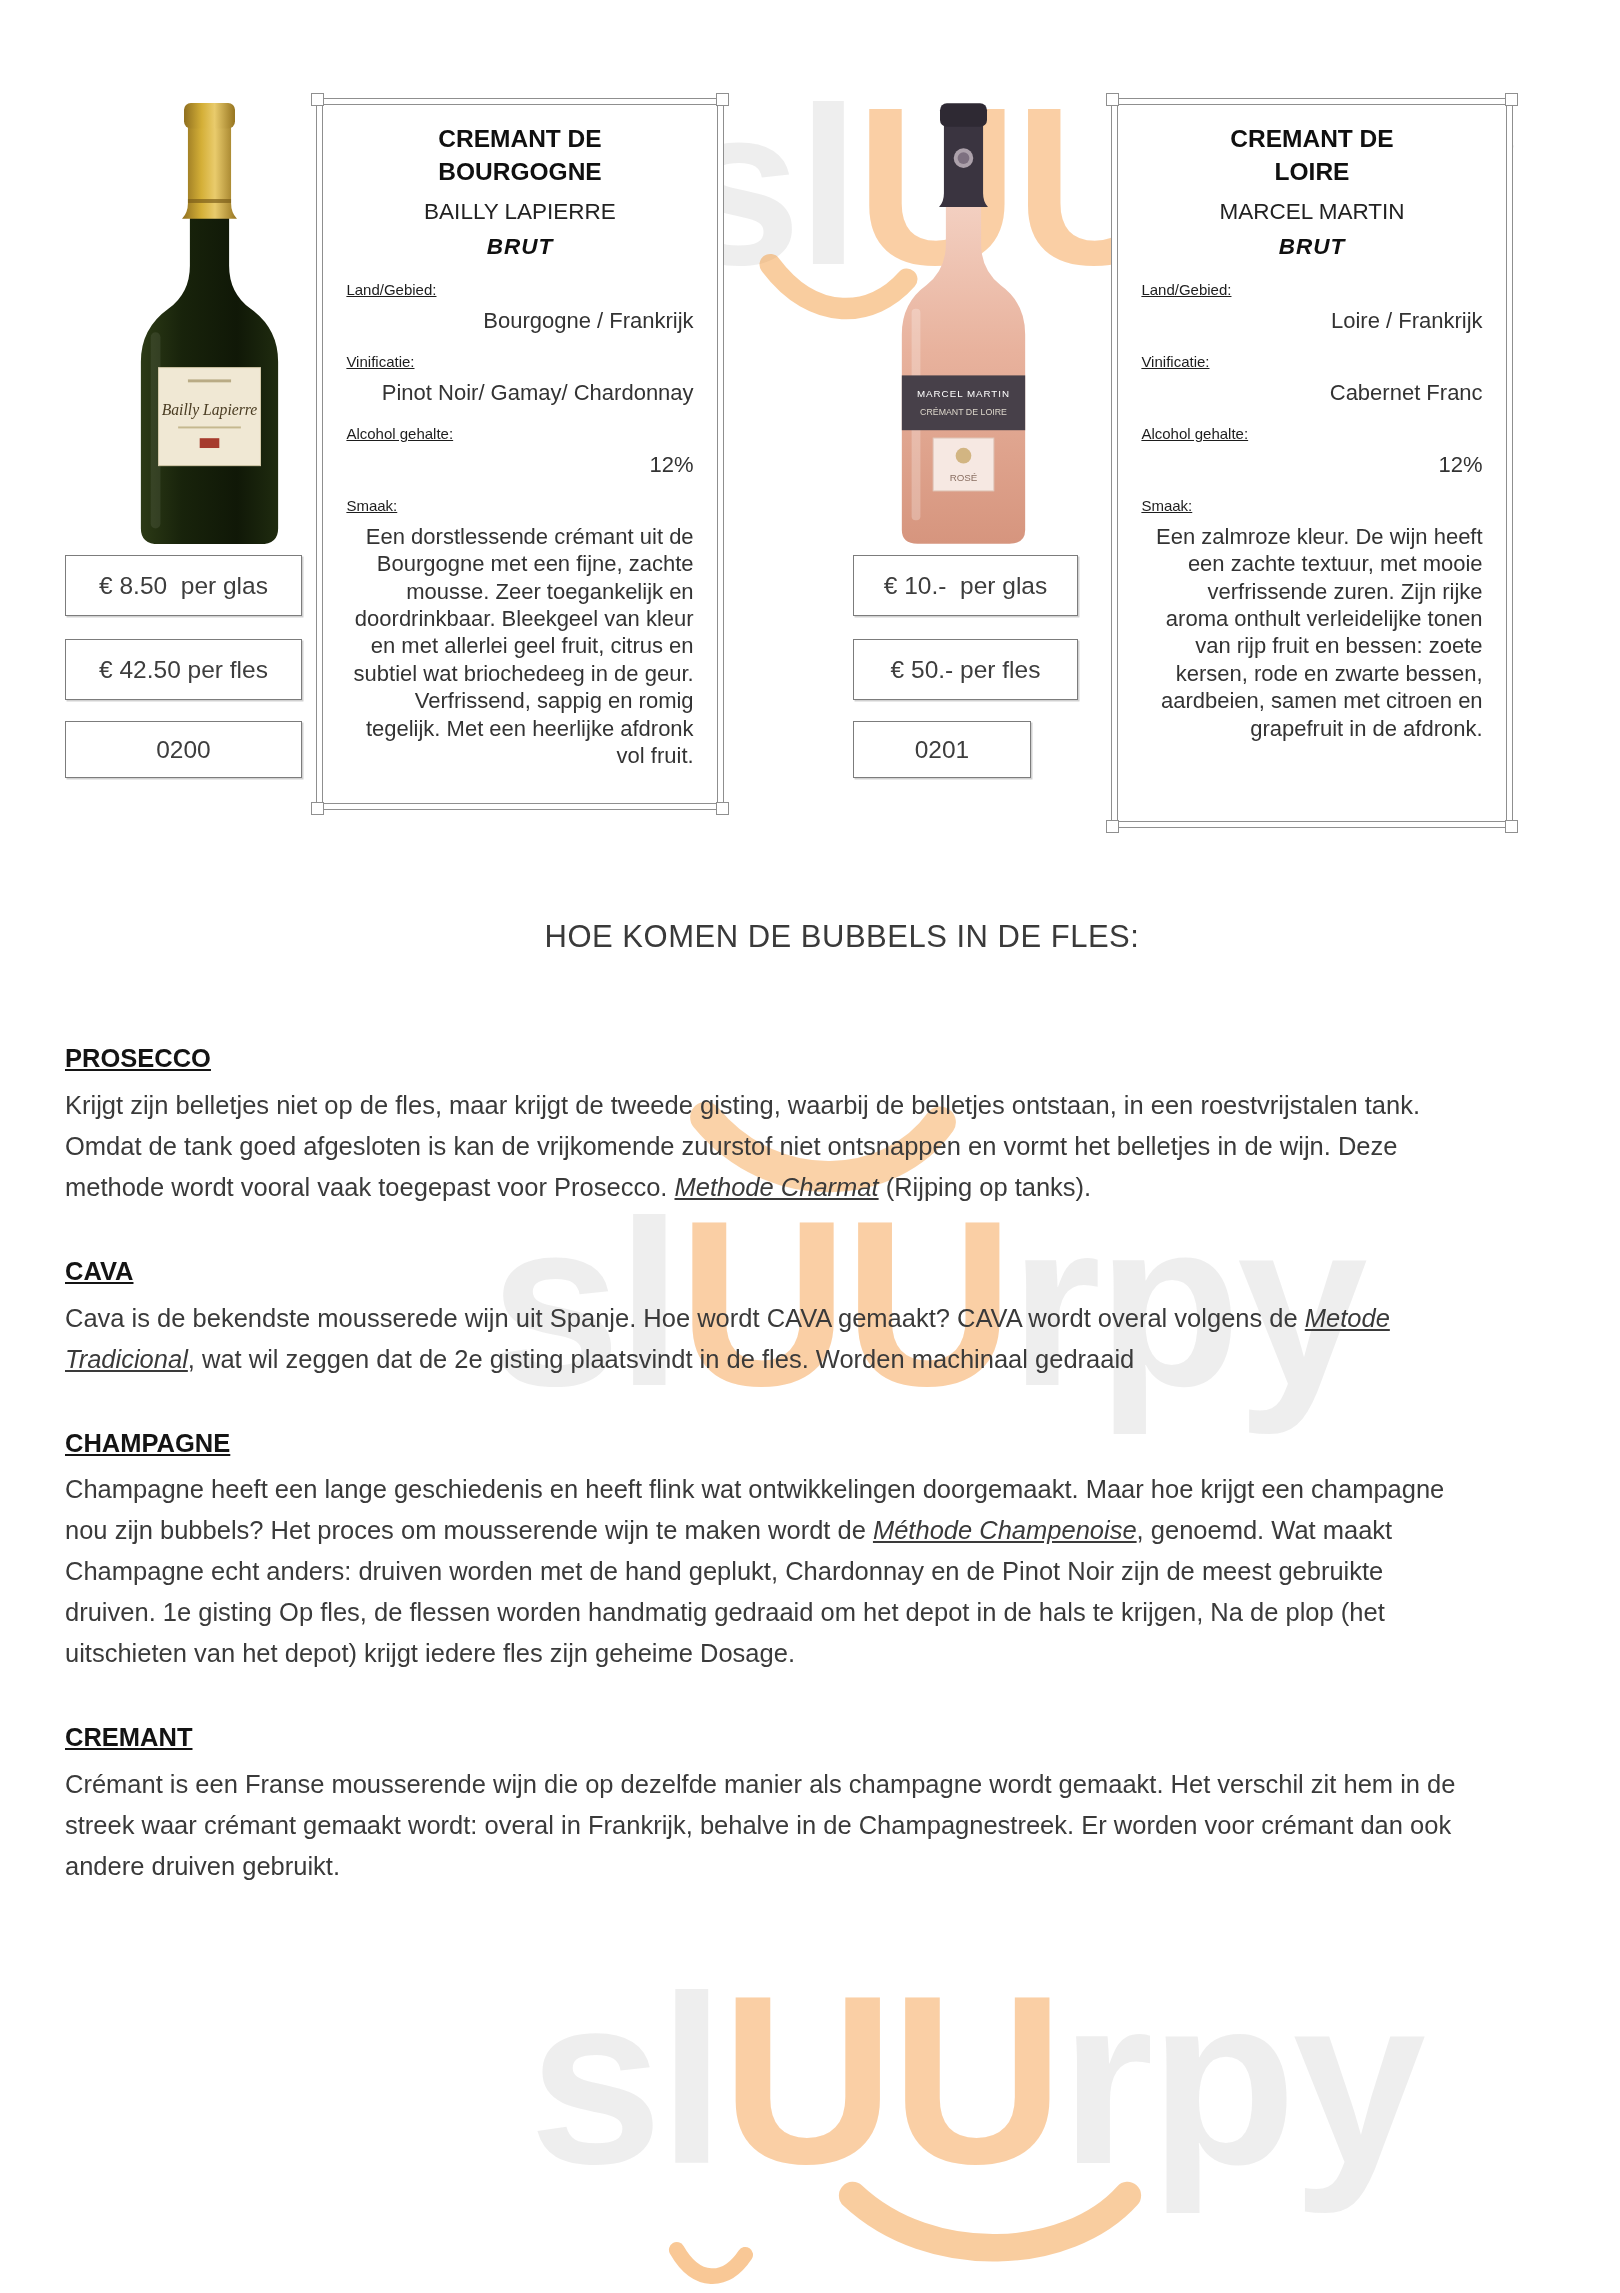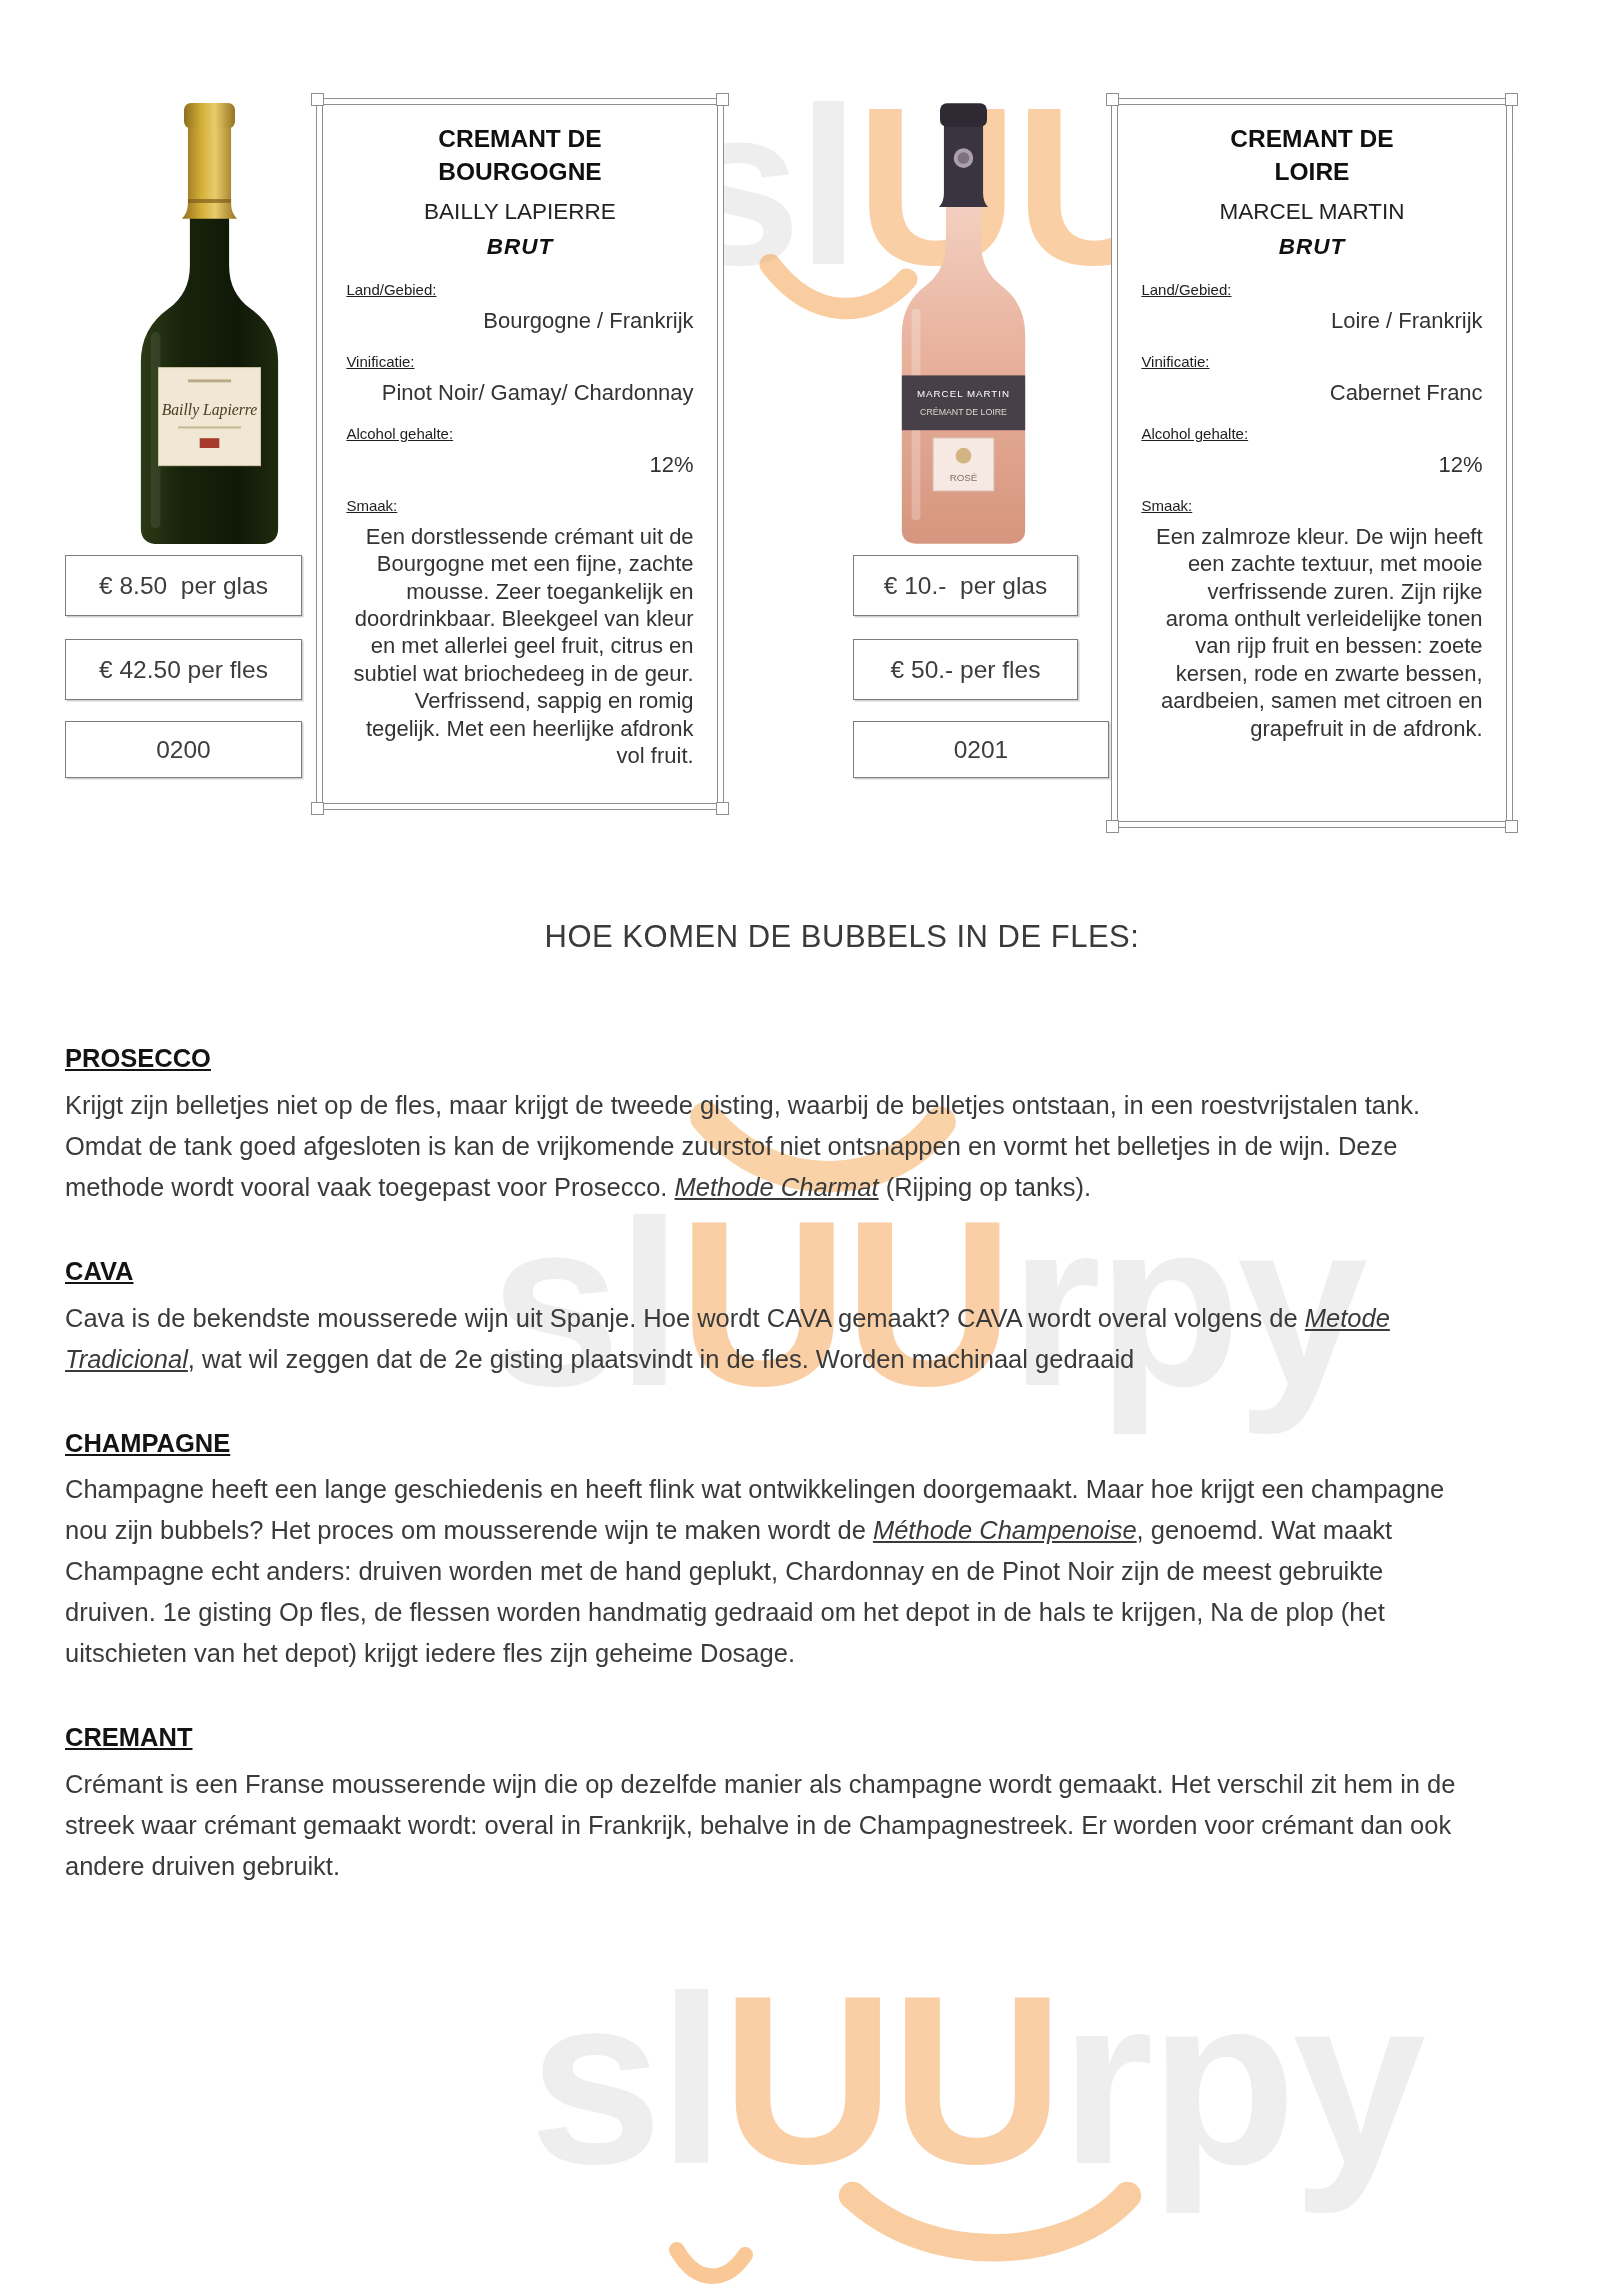--- a/index.html
+++ b/index.html
@@ -172,21 +172,21 @@
     <circle cx="71" cy="58" r="10" fill="#aca1ab"></circle>
     <circle cx="71" cy="58" r="6" fill="#7d7080"></circle>
   </svg>
 
   <div class="pbox" style="left:853px;top:555px;width:225px;height:61px;">
     <span>€ 10.-  per glas</span>
   </div>
   <div class="pbox" style="left:853px;top:639px;width:225px;height:61px;">
     <span>€ 50.- per fles</span>
   </div>
-  <div class="pbox" style="left:853px;top:721px;width:256px;height:57px;">
+  <div class="pbox" style="left:853px;top:721px;width:178px;height:57px;">
     <span>0201</span>
   </div>
 
   <div class="card" style="left:1111px;top:98px;width:402px;height:730px;">
     <div class="corner tl"></div>
     <div class="corner tr"></div>
     <div class="corner bl"></div>
     <div class="corner br"></div>
     <div class="card-inner">
       <div class="card-title">

